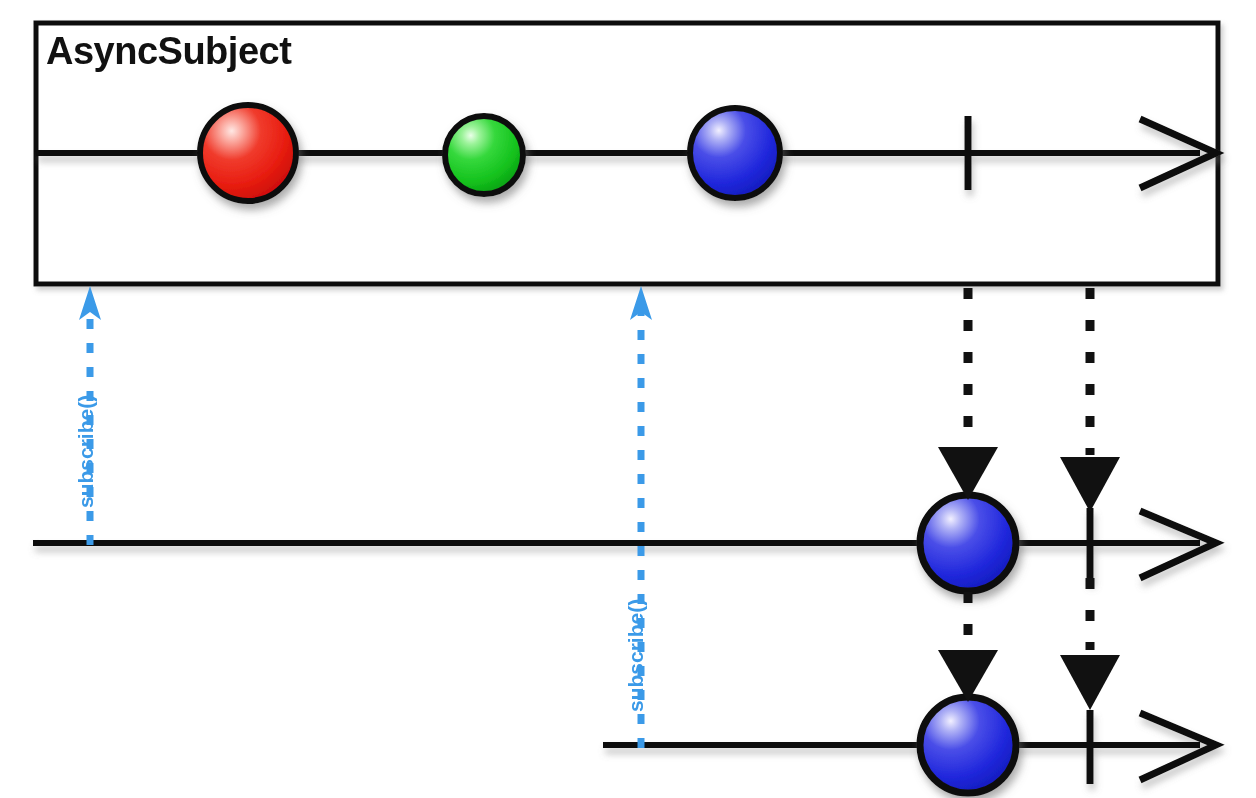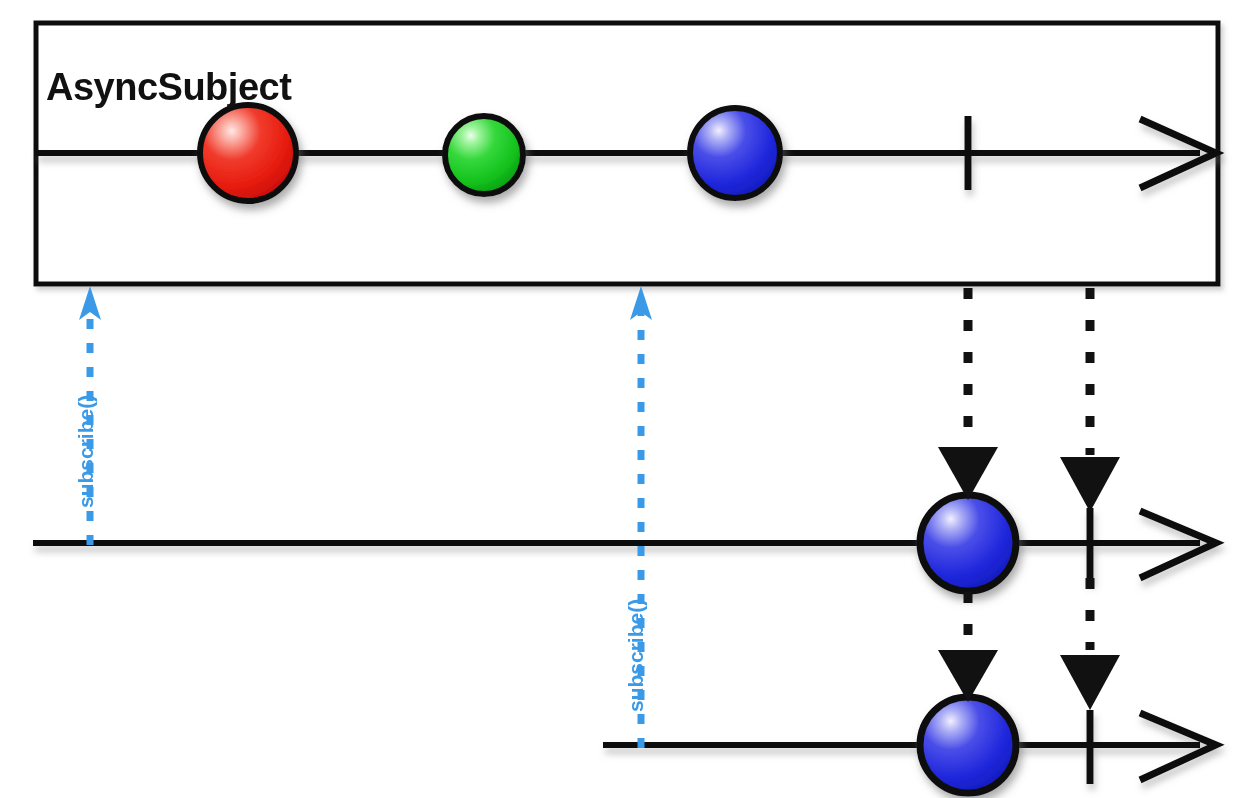--- a/index.html
+++ b/index.html
@@ -28,21 +28,20 @@
   .diagram-title {
     position: absolute;
     left: 46px;
     top: 30px;
     font-family: "Liberation Sans", sans-serif;
     font-size: 38px;
     font-weight: bold;
     color: #111111;
     letter-spacing: -0.5px;
     white-space: nowrap;
-    margin-top: 36px;
   }
   .subscribe-label {
     position: absolute;
     font-family: "Liberation Sans", sans-serif;
     font-size: 21px;
     font-weight: bold;
     color: #3b9ae8;
     white-space: nowrap;
     transform-origin: 0 0;
     transform: rotate(-90deg);

